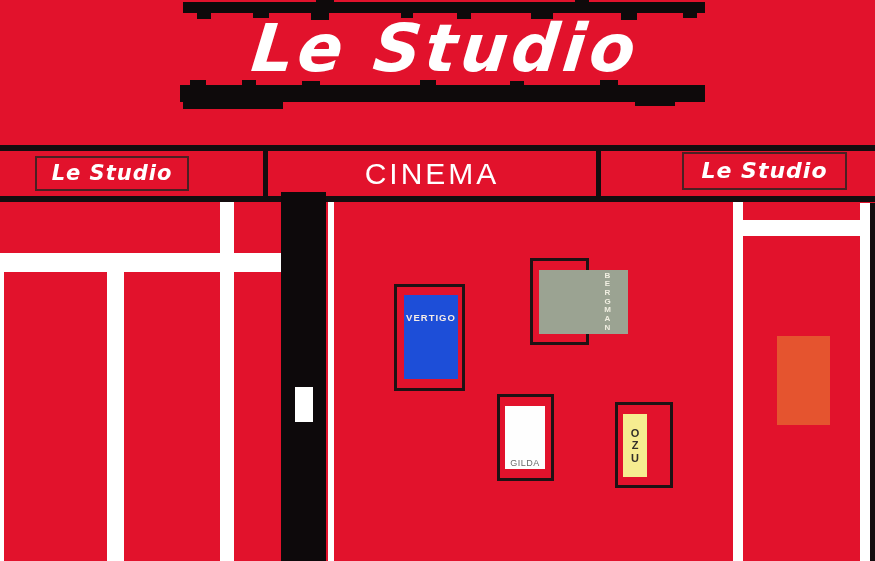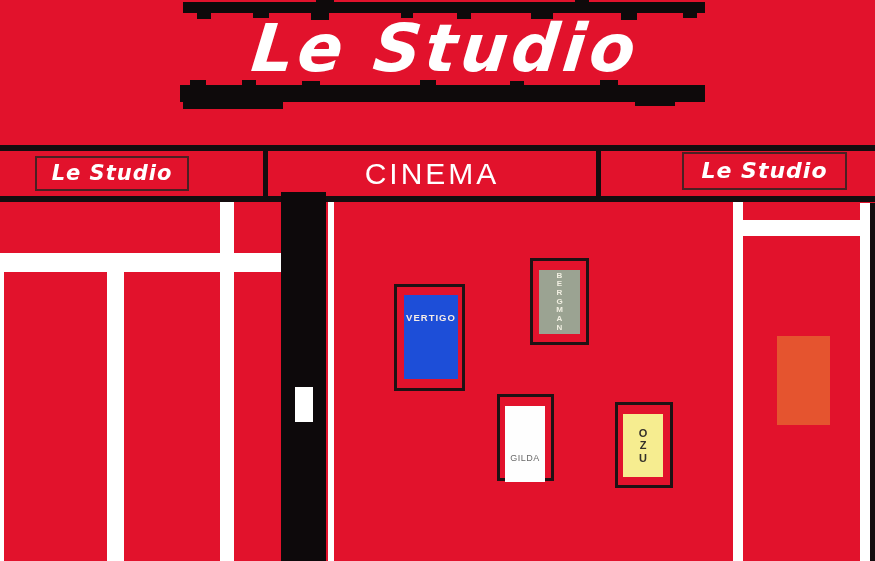--- a/index.html
+++ b/index.html
@@ -74,27 +74,27 @@
   .orange-panel { position:absolute; left:777px; top:336px; width:53px; height:89px; background:#e5542f; }
   
   .poster { position:absolute; border:3px solid #1e1214; }
   .poster-art { position:absolute; display:flex; justify-content:center; color:#fff; }
   .poster.vertigo { left:394px; top:284px; width:65px; height:101px; }
   .poster.vertigo .poster-art { left:7px; top:8px; width:54px; height:84px; background:#1d4ed8;
     align-items:flex-start; padding-top:17px; box-sizing:border-box;
     font-size:9.5px; font-weight:bold; letter-spacing:1px; color:#f6ece6; }
   .poster.bergman { left:530px; top:258px; width:53px; height:81px; }
   .poster.bergman .poster-art { left:6px; top:9px; width:41px; height:64px; background:#9ba392;
-    align-items:center; font-size:8px; color:#f1efe2; font-weight:bold; }
+    align-items:center; font-size:8px; color:#f1efe2; font-weight:bold;padding-left:48px; }
   .poster.gilda { left:497px; top:394px; width:51px; height:81px; }
-  .poster.gilda .poster-art { left:5px; top:9px; width:40px; height:76px; background:#fefefe;
-    align-items:flex-end; padding-bottom:19px; box-sizing:border-box;
+  .poster.gilda .poster-art { left:5px; top:9px; width:40px; height:63px; background:#fefefe;
+    align-items:flex-end; padding-bottom:1px; box-sizing:border-box;
     font-size:9px; color:#6a6a6a; letter-spacing:0.5px; }
   .poster.ozu { left:615px; top:402px; width:52px; height:80px; }
-  .poster.ozu .poster-art { left:5px; top:9px; width:40px; height:63px; background:#f6ed90;
+  .poster.ozu .poster-art { left:5px; top:9px; width:24px; height:63px; background:#f6ed90;
     align-items:center; font-size:11px; font-weight:bold; color:#33302a; }
   .vertical-title { width:1em; word-break:break-all; line-height:1.1; text-align:center; }
   .poster.bergman .vertical-title { line-height:1.08; }
 </style>
 </head>
 <body>
 
 <div class="scene">
 
   <div class="sign">

